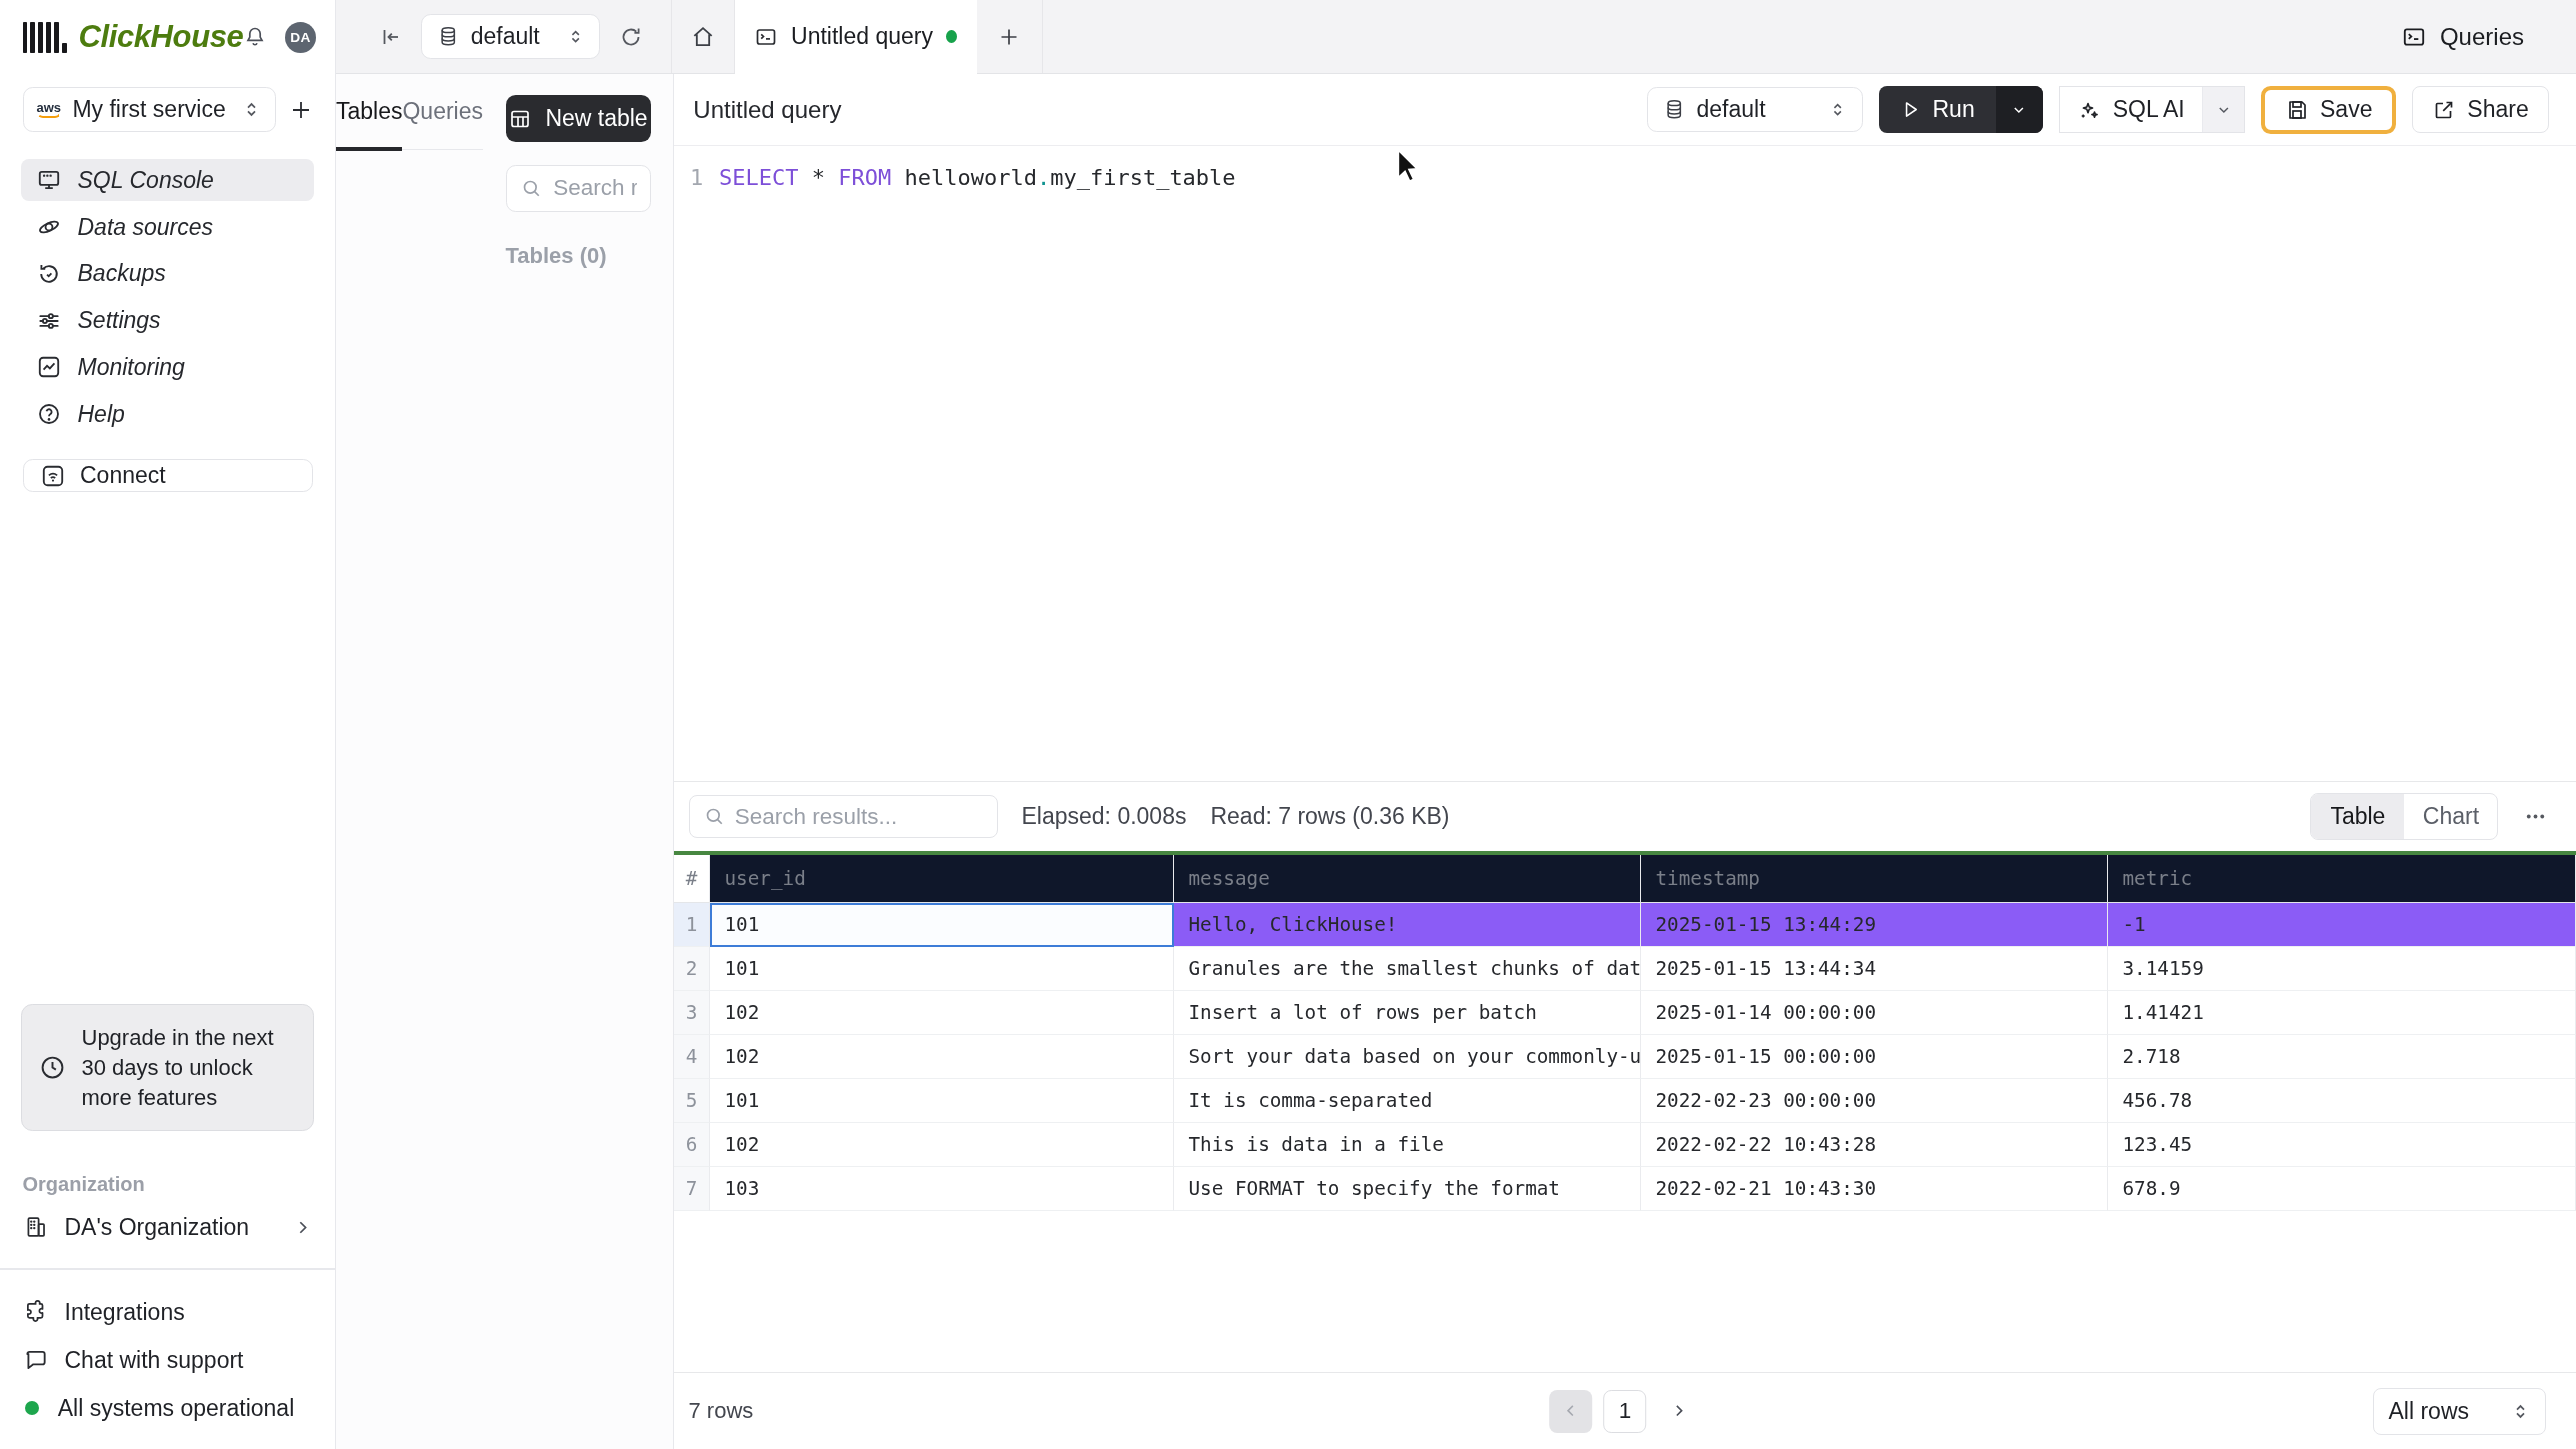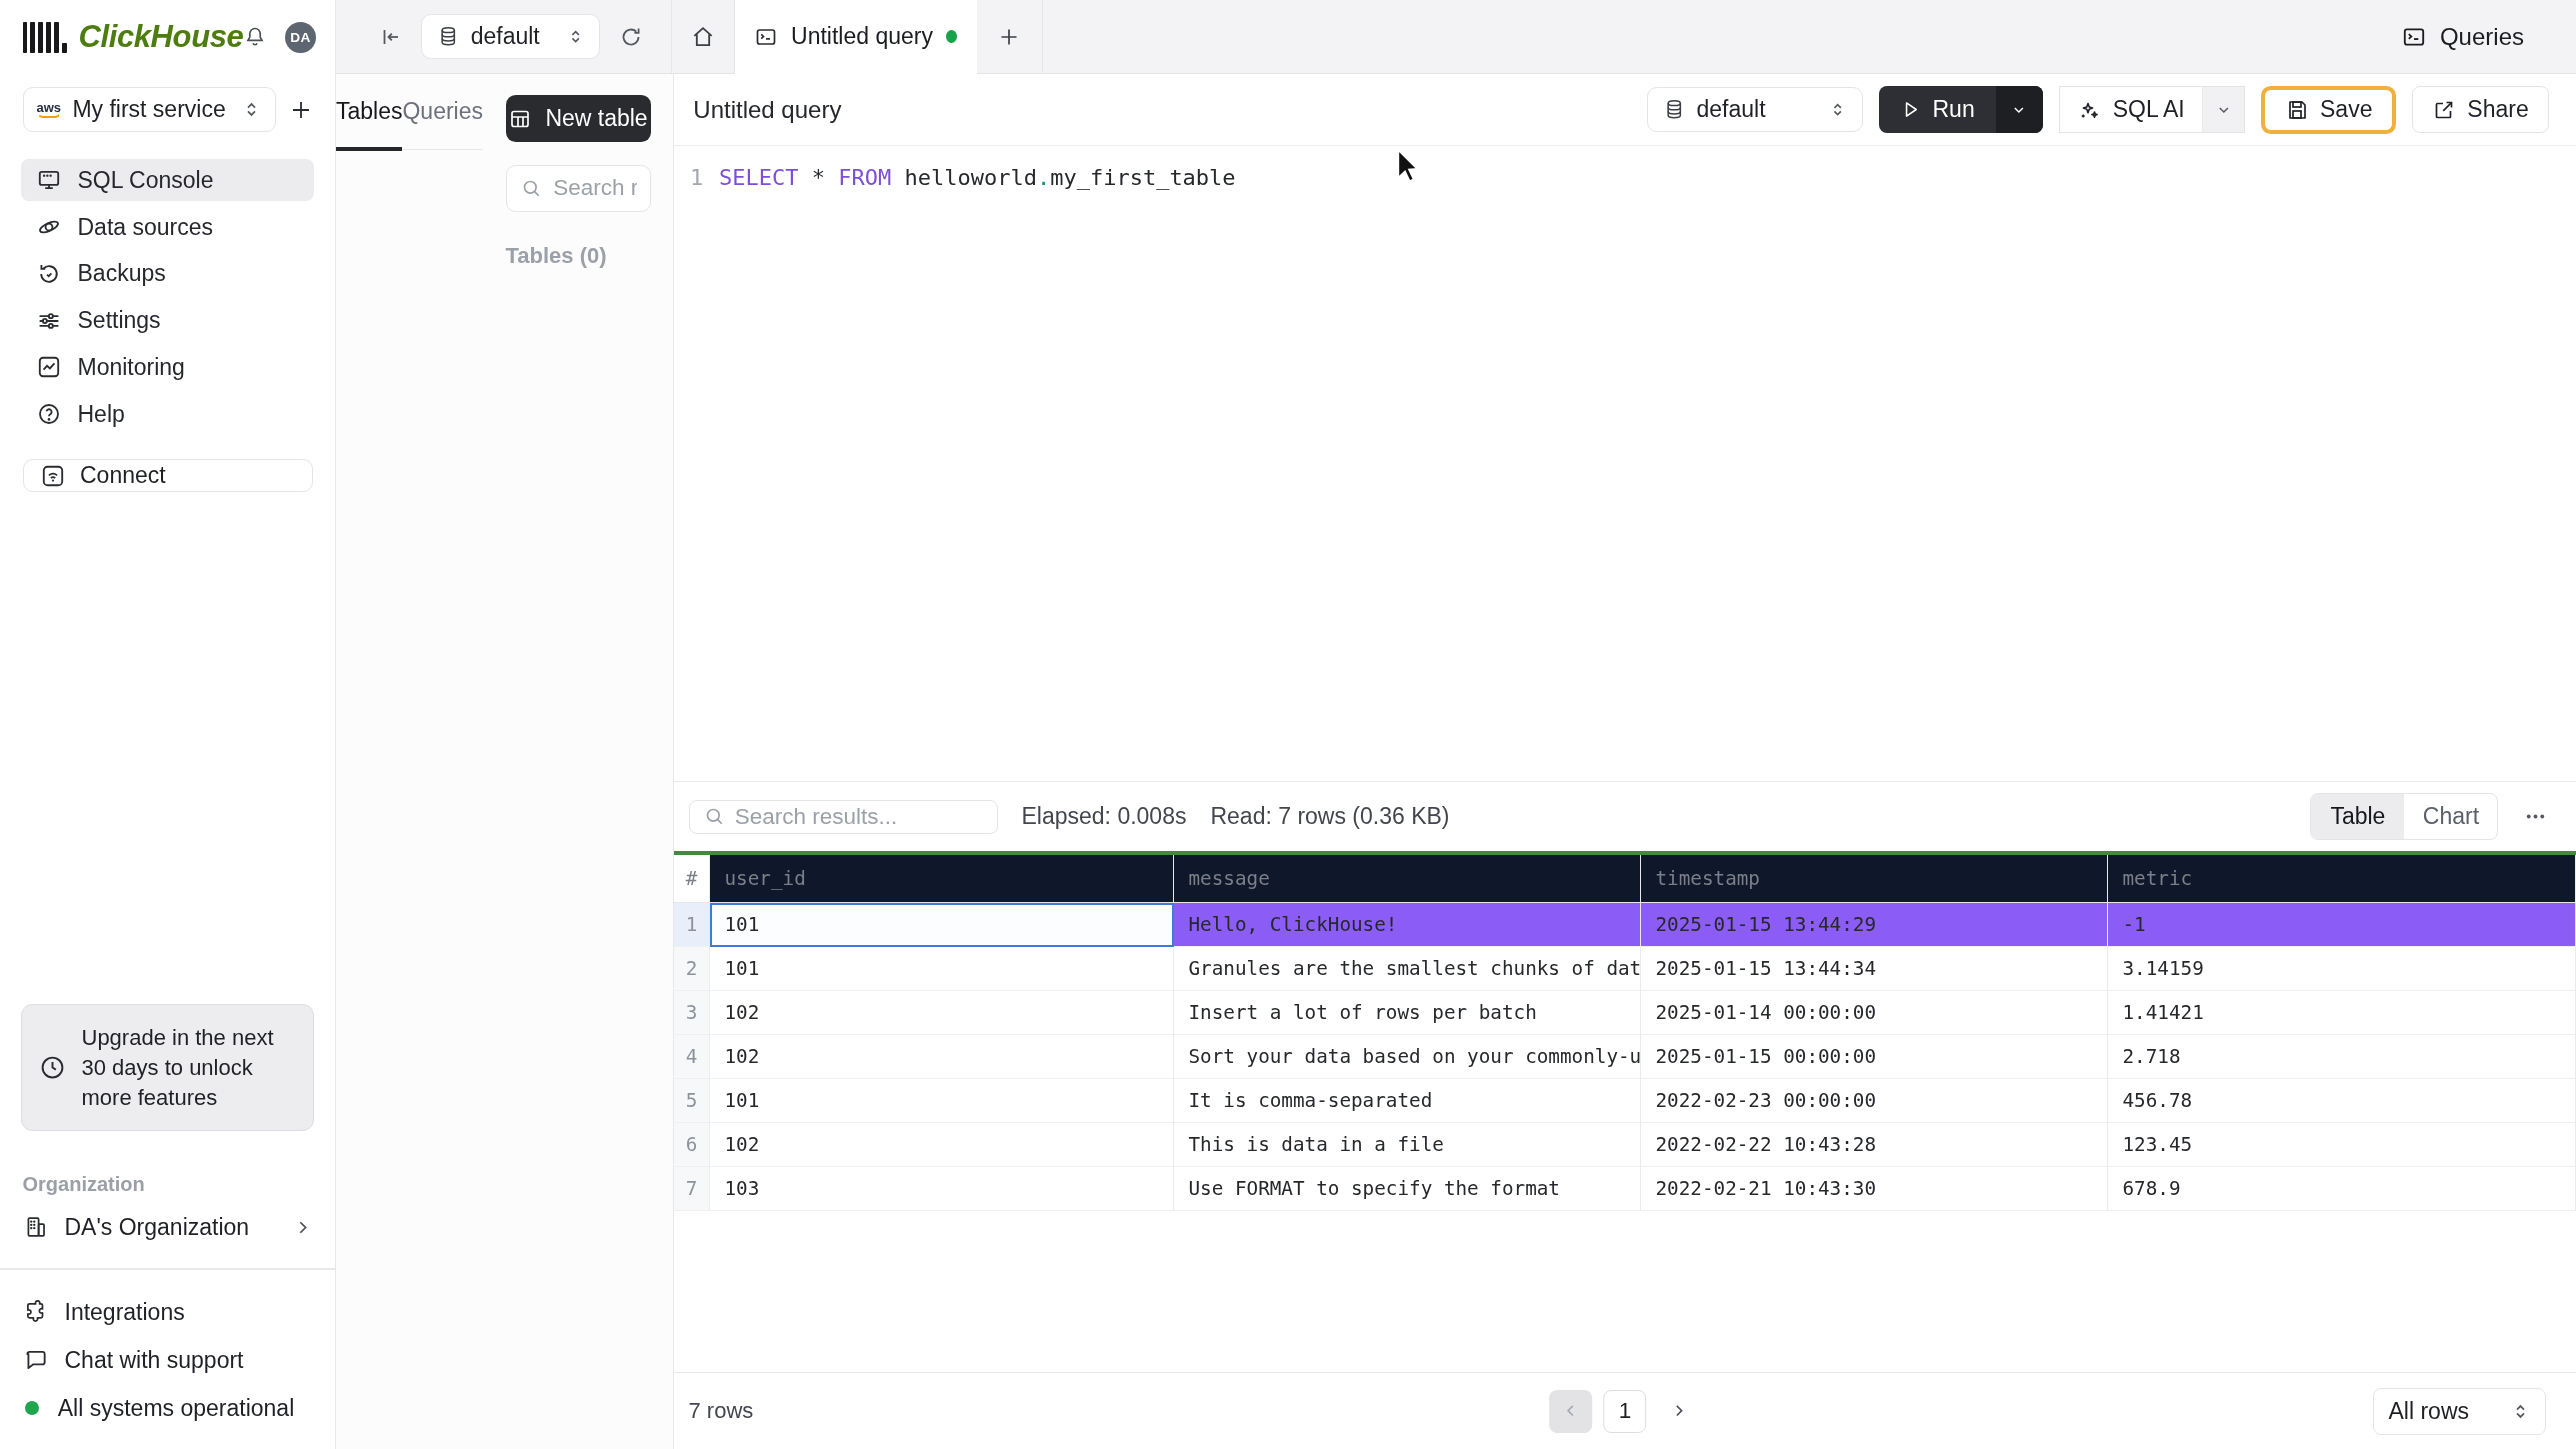--- a/index.html
+++ b/index.html
@@ -18,21 +18,21 @@
   .icon-btn { background:none; border:none; cursor:pointer; color:#4b4f58; display:flex; align-items:center; justify-content:center; }
   .avatar { width:31px; height:31px; border-radius:50%; background:#5d6570; color:#fff; font-size:13.7px; font-weight:700; display:flex; align-items:center; justify-content:center; letter-spacing:0.4px; }
 
   .service-row { display:flex; align-items:center; padding:13px 22.5px 8px 22.5px; gap:13px; }
   .service-select { flex:1; height:45px; border:1.6px solid #e3e4e8; border-radius:9.7px; background:#fff; display:flex; align-items:center; gap:11.3px; padding:0 13px; font-size:23px; color:#1f2126; cursor:pointer; }
   .aws-mark { font-size:13px; font-weight:700; color:#252f3e; position:relative; line-height:1; }
   .aws-mark .smile { display:block; width:24px; height:6.4px; border:2.4px solid transparent; border-bottom-color:#f59e0b; border-radius:0 0 11.3px 11.3px; margin-top:-1.6px; }
   .service-select .updown { margin-left:auto; }
   .plus-service { font-size:32px; color:#2a2c31; }
 
-  .nav { padding:19.3px 21px 0 21px; display:flex; flex-direction:column; gap:4.8px; }
+  .nav { padding:19.3px 21px 0 21px; display:flex; flex-direction:column; gap:4.8px;font-style:italic; }
   .nav-item { height:42px; border-radius:8px; display:flex; align-items:center; gap:16px; padding:0 14.5px; font-size:23px; color:#26282d; cursor:pointer; }
   .nav-item.active { background:#ececef; }
   .nav-item .icon, .row-icon { display:flex; align-items:center; color:#2a2c31; }
 
   .connect-btn { margin:24px 22.5px 0 22.5px; height:33px; border:1.6px solid #e3e4e8; border-radius:9.7px; background:#fff; display:flex; align-items:center; gap:14.5px; padding:0 16px; font-size:23px; color:#1f2126; cursor:pointer; }
 
   .sidebar-spacer { flex:1; }
 
   .upgrade-box { margin:0 21px; background:#ededef; border:1.6px solid #dcdde1; border-radius:11.3px; padding:17.7px 16px; display:flex; gap:14.5px; align-items:center; }
   .upgrade-box .icon { color:#2a2c31; flex:0 0 auto; }
@@ -95,21 +95,21 @@
 
   .editor { flex:1; display:flex; padding-top:14.5px; min-height:0; font-family:"DejaVu Sans Mono", monospace; }
   .gutter { width:45px; text-align:center; color:#a3a7af; font-size:22px; line-height:34px; }
   .code-area { flex:1; font-size:22px; line-height:34px; white-space:pre; color:#26282c; }
   .tok-kw { color:#7d4fd8; }
   .tok-dot { color:#0f9390; }
 
   
   .results { height:668px; border-top:1.6px solid #e7e8ea; display:flex; flex-direction:column; }
   .results-toolbar { height:69px; display:flex; align-items:center; padding:0 26.6px 0 14.5px; gap:24px; }
-  .results-search { width:309px; height:34px; border:1.6px solid #e3e4e8; border-radius:8px; background:#fff; display:flex; align-items:center; gap:9.7px; padding:0 13px; }
+  .results-search { width:309px; height:43px; border:1.6px solid #e3e4e8; border-radius:8px; background:#fff; display:flex; align-items:center; gap:9.7px; padding:0 13px; }
   .results-search input { border:none; outline:none; background:none; font-size:22.5px; width:100%; font-family:"Liberation Sans",sans-serif; color:#1f2126; }
   .stat { font-size:23px; color:#43464e; }
   .results-spacer { flex:1; }
   .view-toggle { display:flex; height:47px; border:1.6px solid #e3e4e8; border-radius:8px; overflow:hidden; background:#fff; }
   .view-seg { width:93px; display:flex; align-items:center; justify-content:center; font-size:23px; color:#5b5f68; cursor:pointer; }
   .view-seg.active { background:#ececef; color:#17181b; }
   .ellipsis-btn { border:none; background:none; color:#4b4f58; cursor:pointer; display:flex; align-items:center; }
 
   .grid-table { border-top:4px solid #478741; font-family:"DejaVu Sans Mono", monospace; font-size:19.3px; }
   .g-row { display:grid; grid-template-columns:36px 464px 467px 467px 1fr; }

